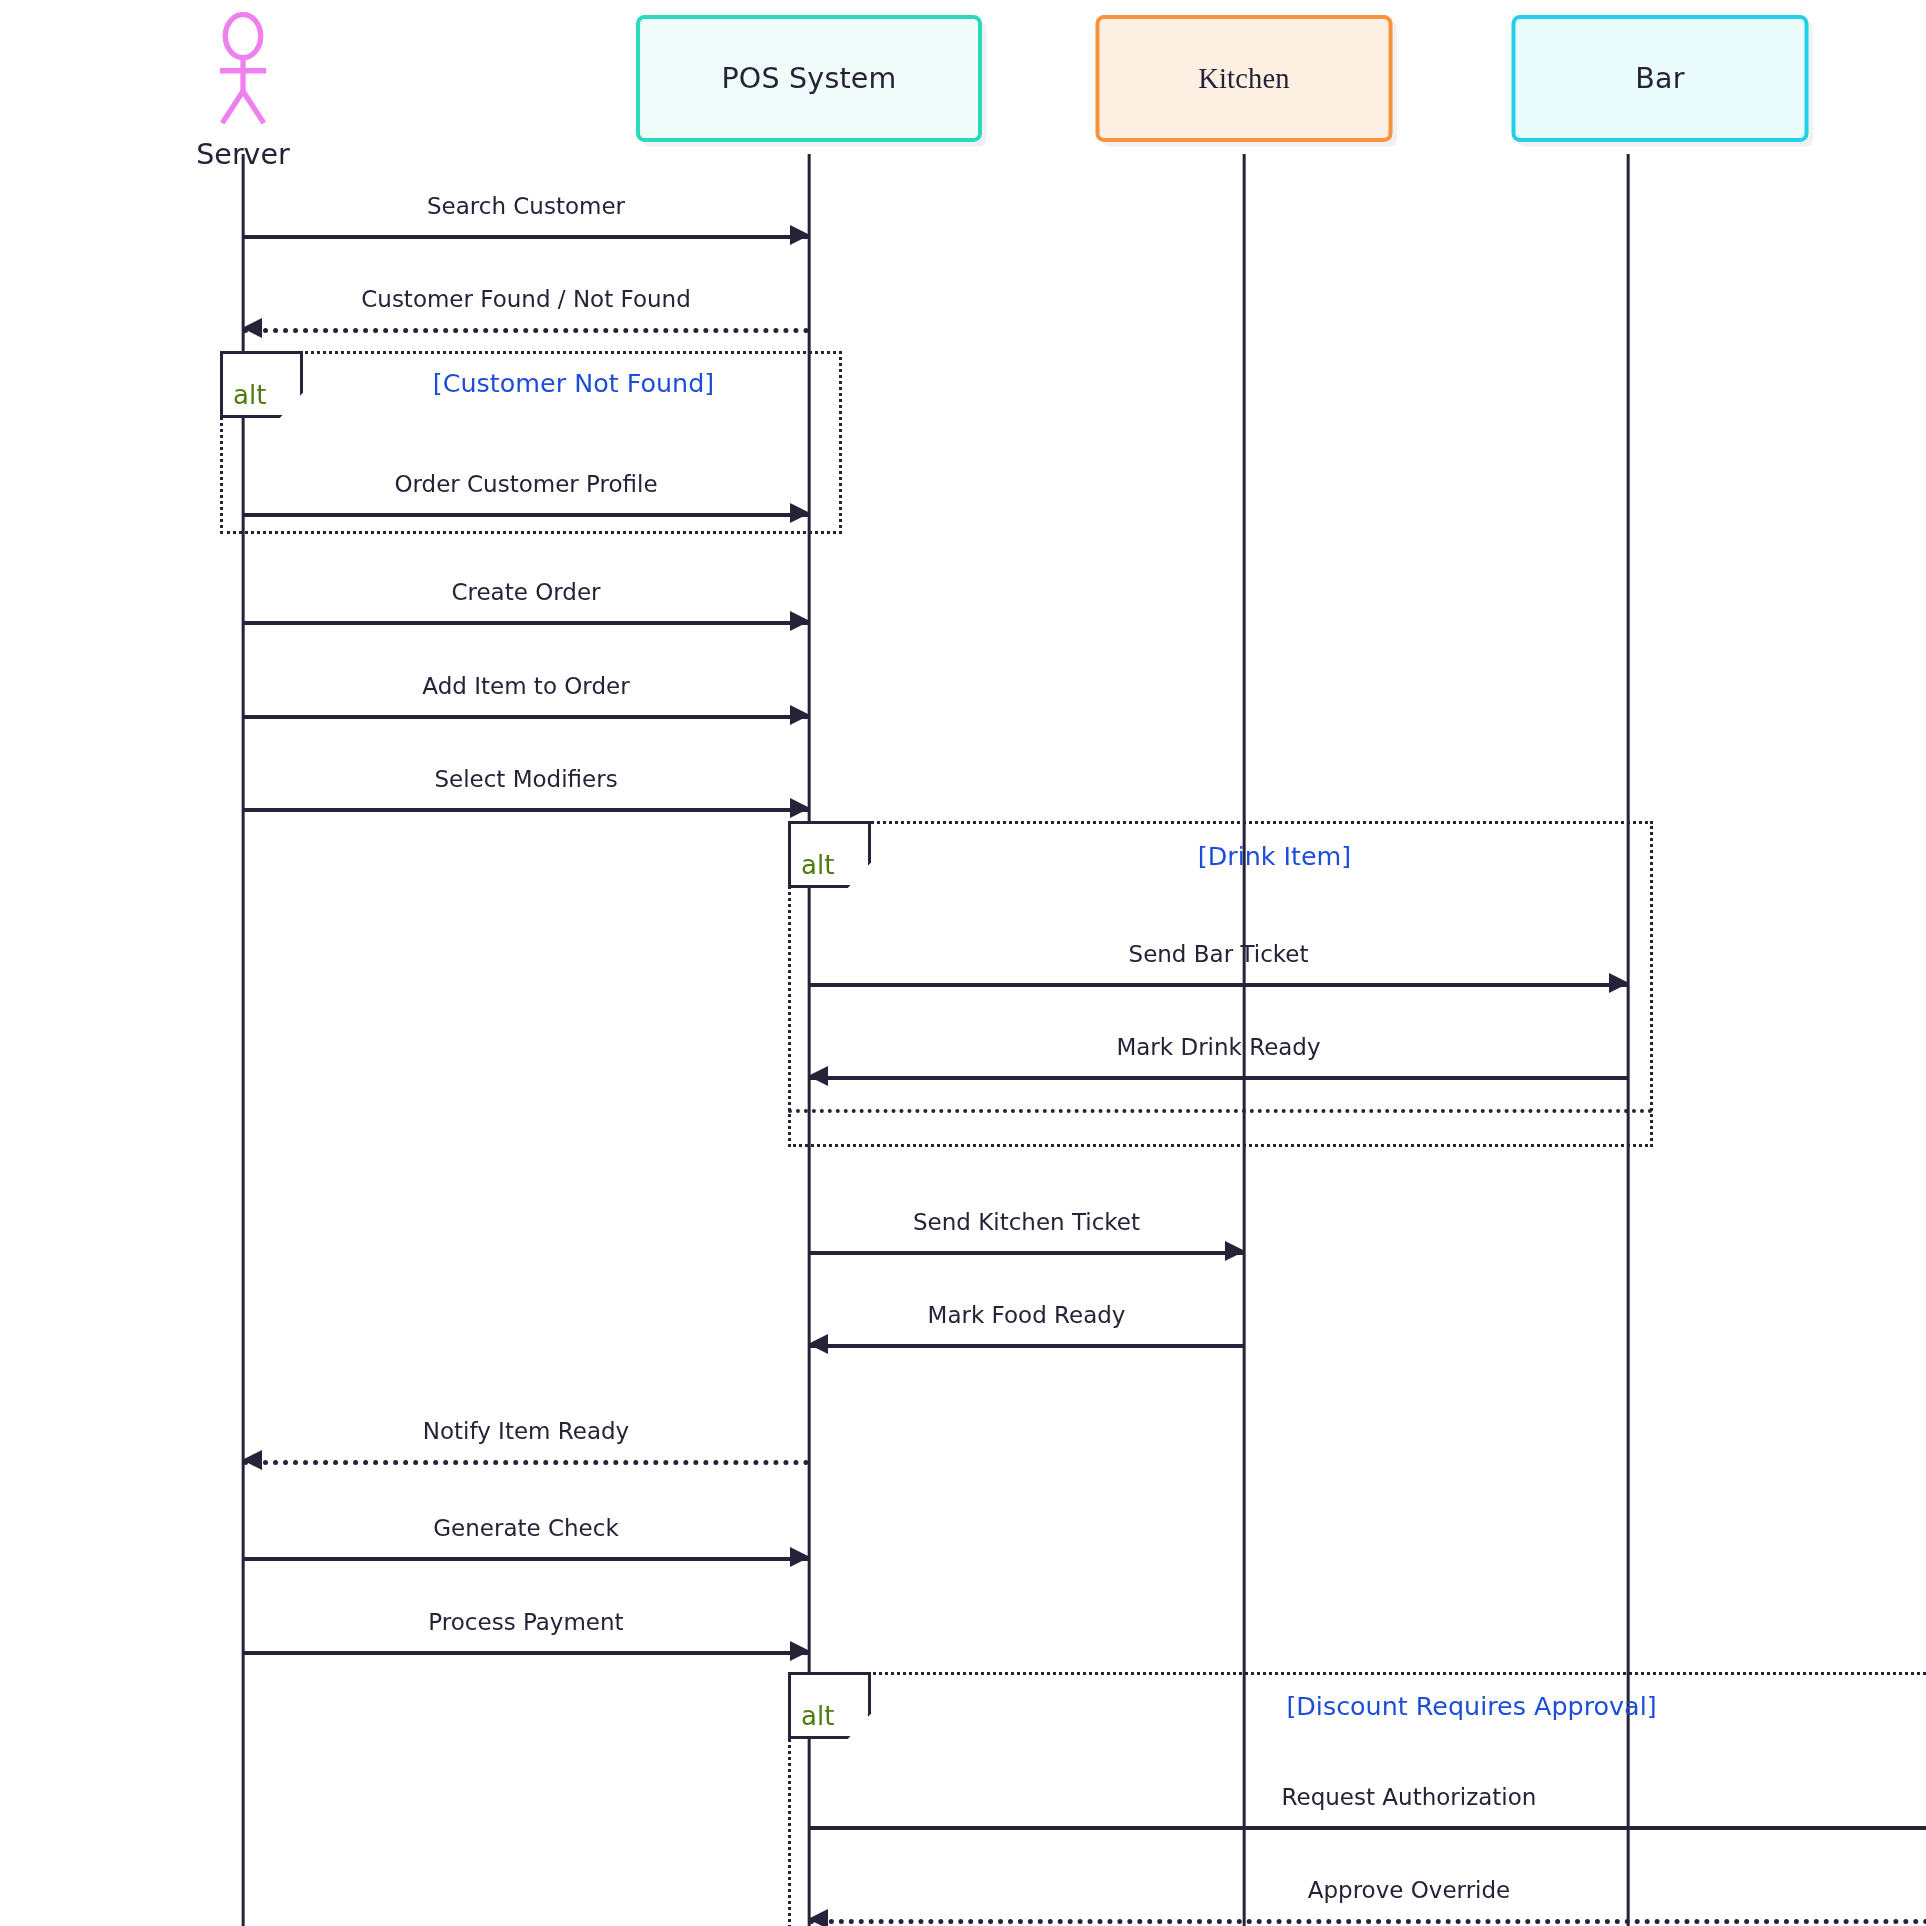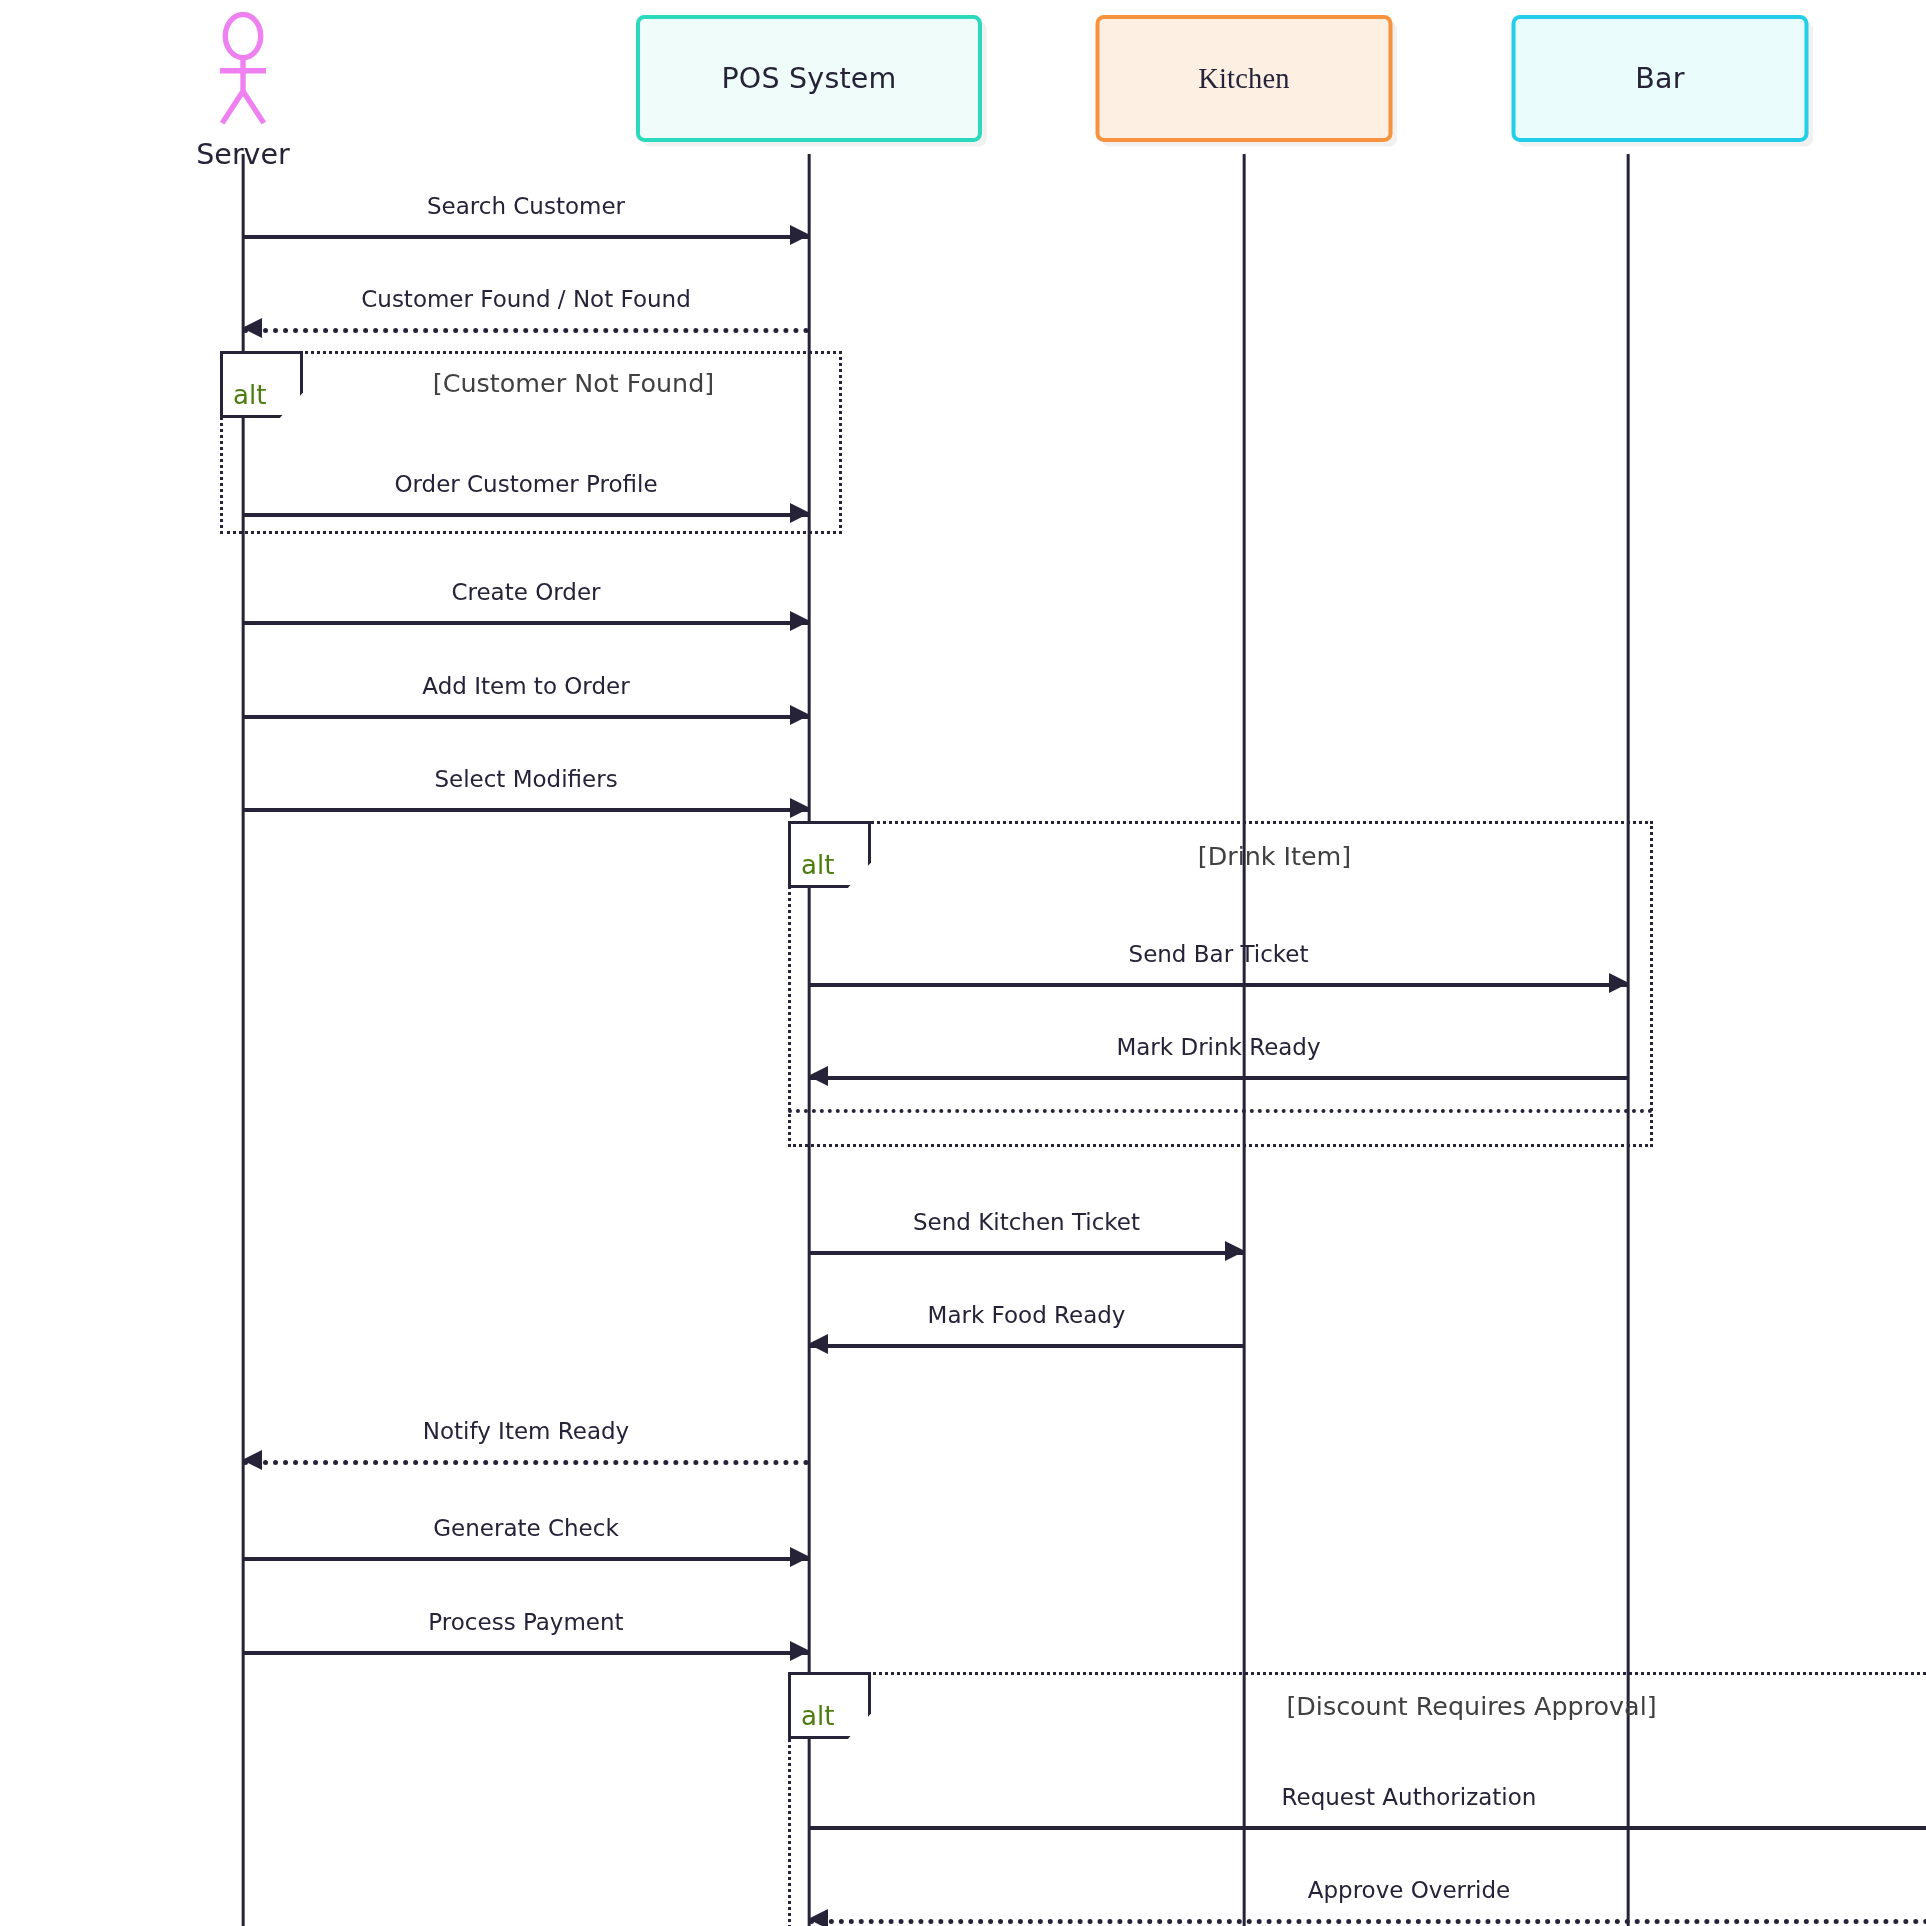--- a/index.html
+++ b/index.html
@@ -114,21 +114,21 @@
     padding:0 0 5.4px 10px;
     font-size:26px;
     color:#4d7c0f;
     
     clip-path:polygon(0 0, 100% 0, 100% 62%, 72% 100%, 0 100%);
     filter:drop-shadow(5.4px 5.4px 0 rgba(0,0,0,0.055));
   }
   .frag-cond{
     position:absolute;
     font-size:25.4px;
-    color:#404040;
+    color:#1d4ed8;
     white-space:nowrap;
     z-index:7;
     text-align:center;
   }
   .frag-div{
     position:absolute;
     height:0;
     border-top:4.2px dotted #262338;
     z-index:3;
   }

